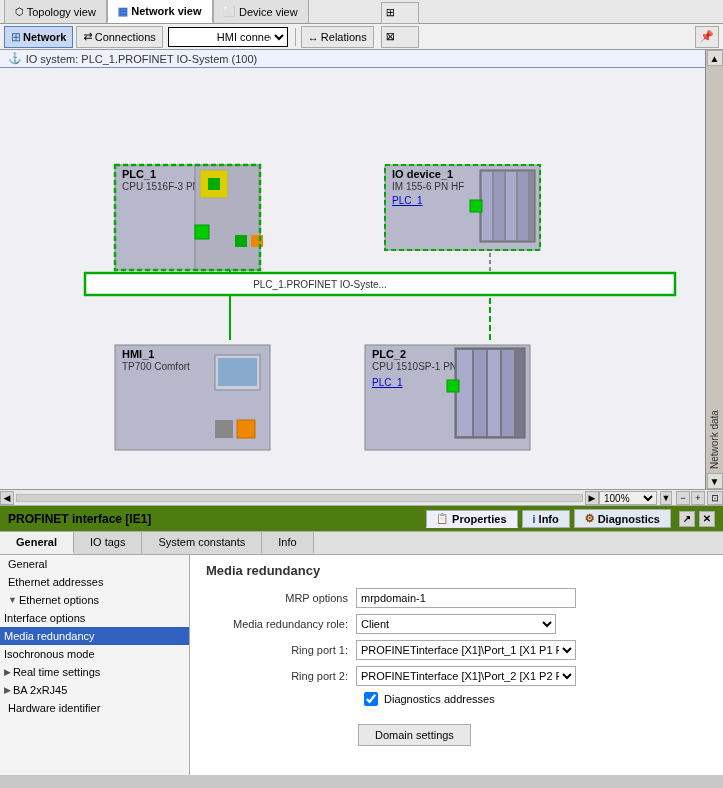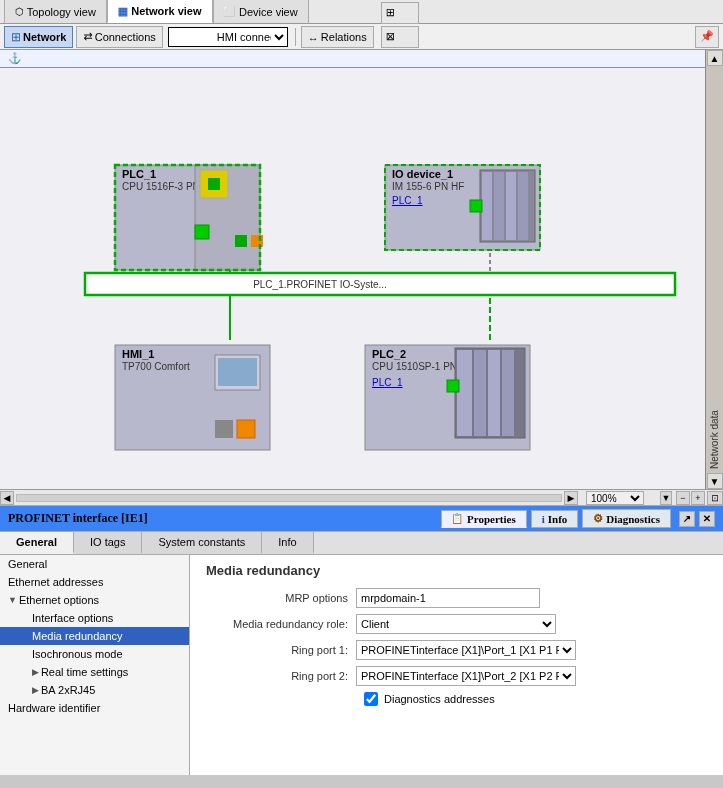--- a/index.html
+++ b/index.html
@@ -52,21 +52,21 @@
       background: #f0f0f0;
       border-bottom: 2px solid #f0f0f0;
       font-weight: bold;
     }
     .left-nav-item {
       padding: 3px 8px;
       font-size: 11px;
       cursor: pointer;
     }
     .left-nav-item.selected { background: #3060c0; color: white; }
-    .left-nav-item.sub { padding-left: 32px; }
+    .left-nav-item.sub { padding-left: 4px; }
     .section-title {
       font-size: 13px;
       font-weight: bold;
       margin-bottom: 10px;
       color: #333;
     }
     .form-row {
       display: flex;
       align-items: center;
       margin-bottom: 6px;
@@ -160,20 +160,21 @@
     </div>
     <div style="margin-left:auto;">
       <div class="toolbar-btn" style="padding:1px 4px;">📌</div>
     </div>
   </div>
 
   <div style="position:relative; height:440px; background:#f0f0f4; overflow:hidden; border-bottom:1px solid #999;">
 
     <div style="background:#eef2ff; border-bottom:1px solid #8888bb; padding:2px 8px; font-size:11px; color:#333; display:flex; align-items:center; gap:4px;">
       <span style="color:#555;">⚓</span>
+      <span>IO system: PLC_1.PROFINET IO-System (100)</span>
     </div>
 
     <svg style="position:absolute; top:20px; left:0; width:700px; height:415px;">
 
       <line x1="230" y1="160" x2="230" y2="205" stroke="#00aa00" stroke-width="2" stroke-dasharray="6,3"></line>
 
       <line x1="490" y1="155" x2="490" y2="205" stroke="#666" stroke-width="1.5" stroke-dasharray="4,3"></line>
 
       <line x1="230" y1="270" x2="230" y2="220" stroke="#00aa00" stroke-width="2"></line>
 
@@ -244,36 +245,36 @@
         <span>Network data</span>
       </div>
       <div style="width:16px; height:16px; background:#e0e0d8; border:1px solid #aaa; display:flex; align-items:center; justify-content:center; cursor:pointer; font-size:10px;">▼</div>
     </div>
   </div>
 
   <div style="display:flex; align-items:center; background:#e8e8e8; border-bottom:1px solid #aaa; height:16px;">
     <div style="width:14px; height:14px; background:#d8d8d8; border:1px solid #aaa; display:flex; align-items:center; justify-content:center; cursor:pointer; font-size:9px;">◀</div>
     <div style="flex:1; height:8px; background:#d0d0d0; margin:0 2px; border:1px solid #bbb;"></div>
     <div style="width:14px; height:14px; background:#d8d8d8; border:1px solid #aaa; display:flex; align-items:center; justify-content:center; cursor:pointer; font-size:9px;">▶</div>
-    <div style="margin-left:8px; display:flex; align-items:flex-end; gap:16px;">
+    <div style="display:flex; align-items:flex-end; gap:3px;">
       <select style="height:14px; font-size:10px; border:1px solid #aaa; width:58px;">
         <option>100%</option>
       </select>
       <div style="width:12px; height:14px; background:#d8d8d8; border:1px solid #aaa; font-size:9px; display:flex; align-items:center; justify-content:center; cursor:pointer;">▼</div>
     </div>
     <div style="display:flex; gap:1px; margin-left:4px;">
       <div style="width:14px; height:14px; background:#d8d8d8; border:1px solid #aaa; font-size:9px; display:flex; align-items:center; justify-content:center; cursor:pointer;">−</div>
       <div style="width:14px; height:14px; background:#d8d8d8; border:1px solid #aaa; font-size:9px; display:flex; align-items:center; justify-content:center; cursor:pointer;">+</div>
     </div>
     <div style="width:16px; height:14px; background:#d8d8d8; border:1px solid #aaa; font-size:9px; margin-left:2px; display:flex; align-items:center; justify-content:center; cursor:pointer;">⊡</div>
   </div>
 
   <div style="background:#e8e8e8;">
 
-    <div style="background:#3b82f6; border-bottom:1px solid #aaa; padding:3px 8px; font-size:12px; font-weight:bold; display:flex; align-items:center; justify-content:space-between;font-family:Liberation Serif, serif;">
+    <div style="background:#4d7c0f; border-bottom:1px solid #aaa; padding:3px 8px; font-size:12px; font-weight:bold; display:flex; align-items:center; justify-content:space-between;">
       <span>PROFINET interface [IE1]</span>
       <div style="display:flex; align-items:center; gap:4px;">
 
         <div style="display:flex; align-items:center; gap:3px; padding:2px 10px; background:#eef0ff; border:1px solid #aaa; border-bottom:1px solid #eef0ff; cursor:pointer; font-size:11px;">
           <span style="font-size:10px;">📋</span>
           <span>Properties</span>
         </div>
         <div style="display:flex; align-items:center; gap:3px; padding:2px 10px; background:#e0e8f0; border:1px solid #aaa; cursor:pointer; font-size:11px;">
           <span style="color:#2244aa; font-weight:bold;">i</span>
           <span>Info</span>
@@ -339,21 +340,21 @@
 
       <div style="flex:1; padding:8px 16px; background:white; overflow-y:auto;">
         <div class="section-title">
           <span>Media redundancy</span>
         </div>
 
         <div class="form-row">
           <div class="form-label">
             <span>MRP options</span>
           </div>
-          <input type="text" class="form-input form-input-text" style="width: 184px;" value="mrpdomain-1">
+          <input type="text" class="form-input form-input-text" style="width: 220px;" value="mrpdomain-1">
         </div>
 
         <div class="form-row">
           <div class="form-label">
             <span>Media redundancy role:</span>
           </div>
           <select class="form-select">
             <option>Client</option>
           </select>
         </div>
@@ -376,17 +377,22 @@
           </select>
         </div>
 
         <div class="checkbox-row">
           <input type="checkbox" checked="" style="width: 14px; height: 14px;">
           <label style="font-size:11px;">
             <span>Diagnostics addresses</span>
           </label>
         </div>
 
+        <div style="margin-top:8px; margin-left:152px;">
+          <button class="domain-btn" style="margin-left:0;">
+            <span>Domain settings</span>
+          </button>
+        </div>
       </div>
     </div>
 
   </div>
 </div>
 
 </body></html>

